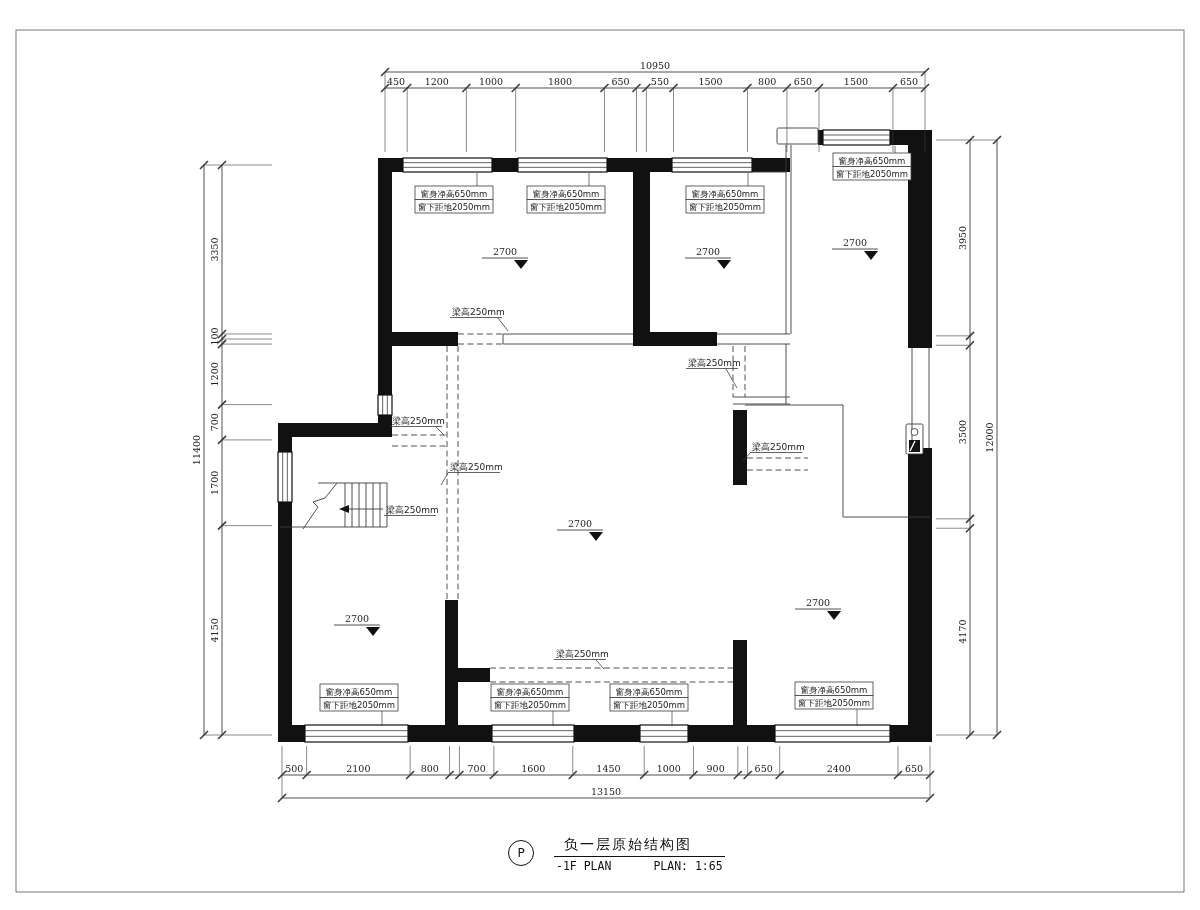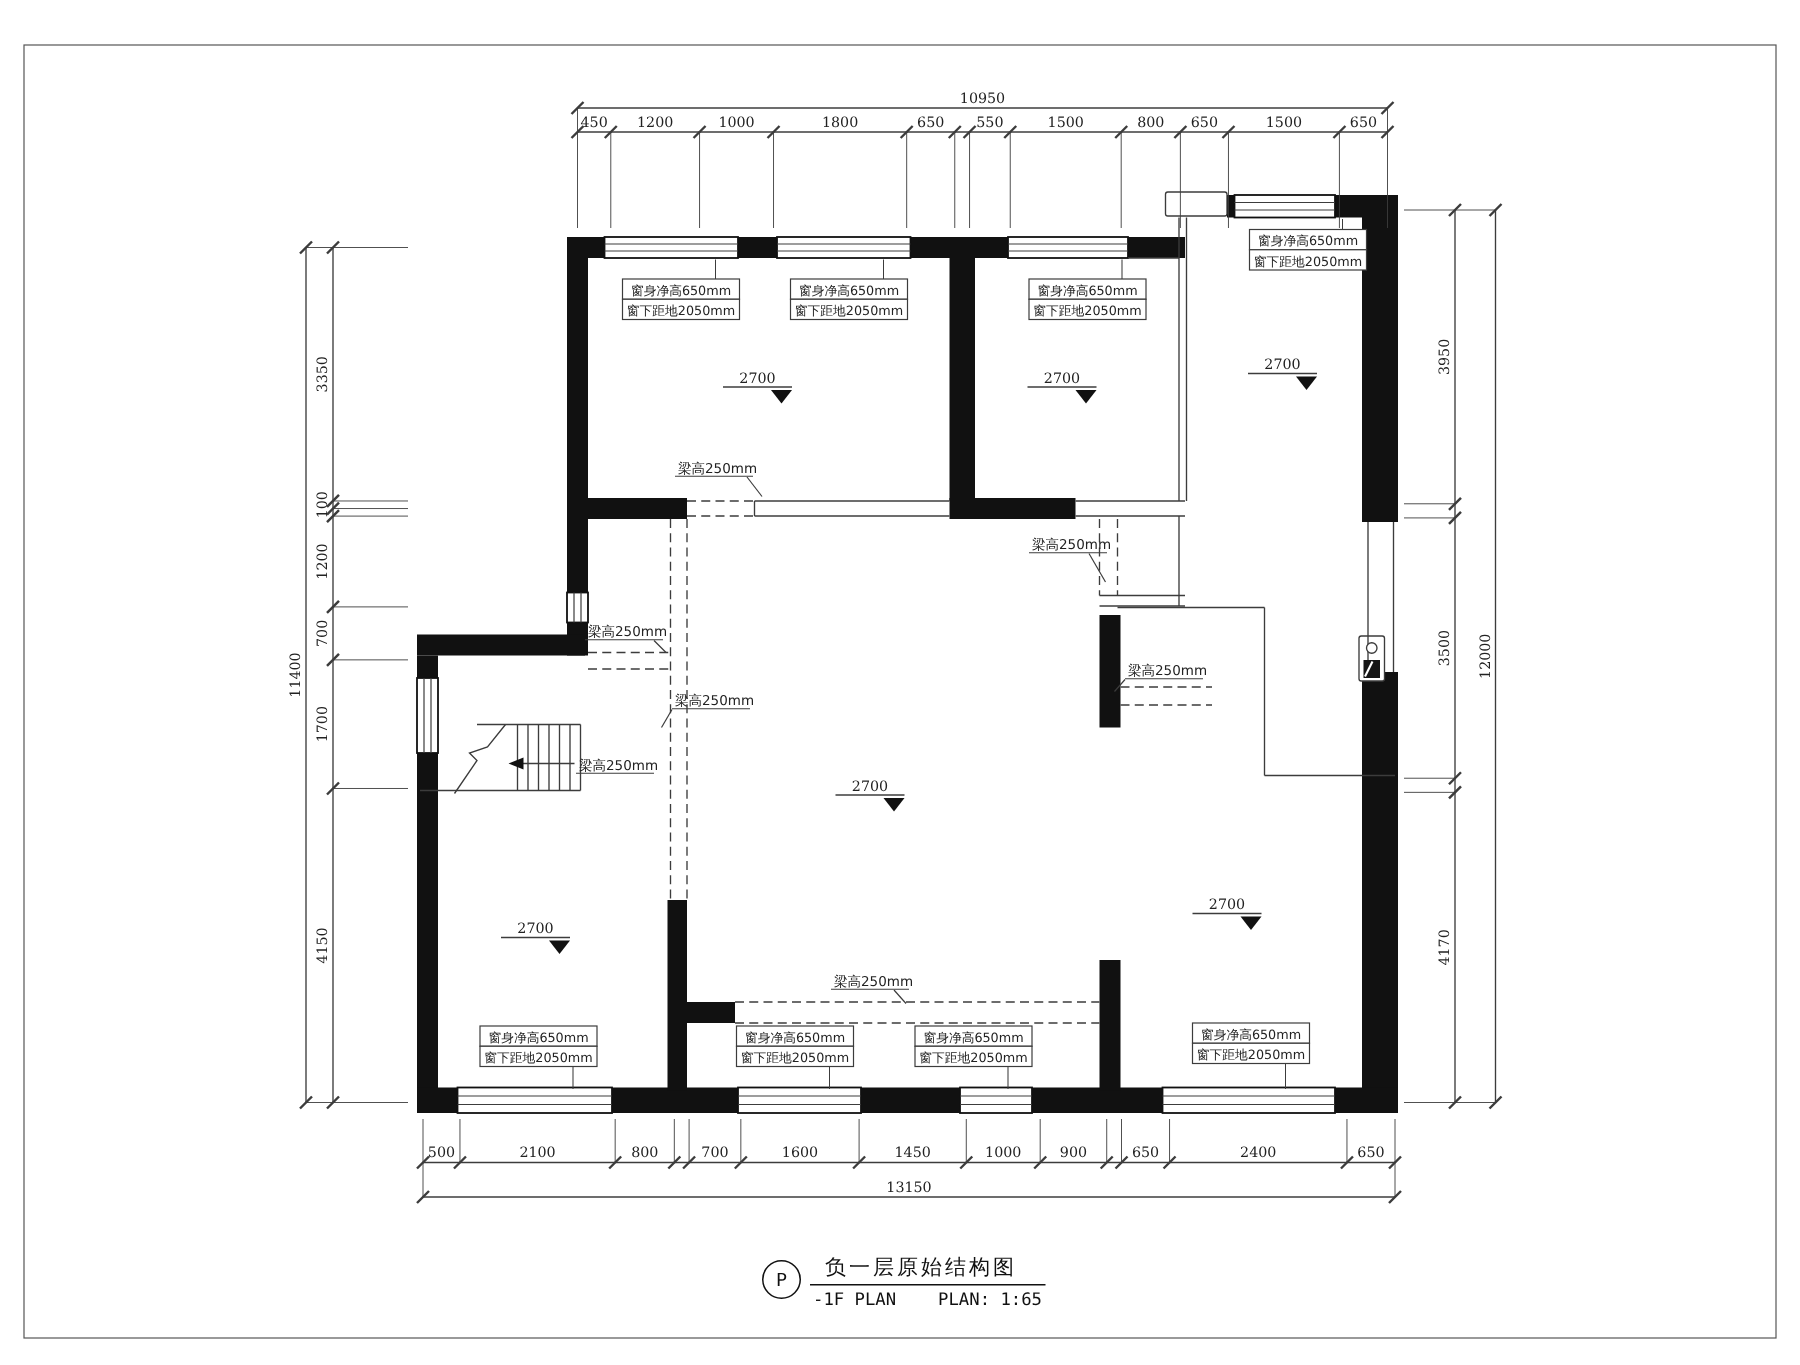--- a/index.html
+++ b/index.html
@@ -3,23 +3,23 @@
 <meta charset="utf-8">
 <style>
   html,body{margin:0;padding:0;background:#e8e8e8;}
   .sheet{position:relative;width:1200px;height:910px;background:#ffffff;overflow:hidden;
          font-family:"DejaVu Sans",sans-serif;}
   svg{position:absolute;left:0;top:0;}
   .titleblock{position:absolute;left:508px;top:836px;display:flex;align-items:flex-start;color:#111;}
   .tb-bubble{width:24px;height:24px;border:1.2px solid #111;border-radius:50%;
              display:flex;align-items:center;justify-content:center;
              font-size:12px;margin-top:4px;background:#fff;}
-  .tb-text{margin-left:6px;}
+  .tb-text{margin-left:20px;}
   .tb-title{font-size:14px;letter-spacing:2px;padding:0 10px 2px 10px;border-bottom:1.6px solid #111;}
-  .tb-sub{font-size:11.5px;padding:2px 2px 0 2px;display:flex;gap:28px;font-family:"DejaVu Sans Mono",monospace;}
+  .tb-sub{font-size:11.5px;padding:2px 2px 0 2px;display:flex;gap:42px;font-family:"DejaVu Sans Mono",monospace;}
 </style>
 </head>
 <body>
 
 <div class="sheet">
   <svg id="plan-svg" width="1200" height="910" viewBox="0 0 1200 910">
       <rect x="16" y="30" width="1168" height="862" fill="none" stroke="#555" stroke-width="0.8"></rect>
       <g>
         <rect x="378" y="158" width="412" height="14" fill="#111111"></rect>
         <rect x="818" y="130" width="114" height="15" fill="#111111"></rect>

